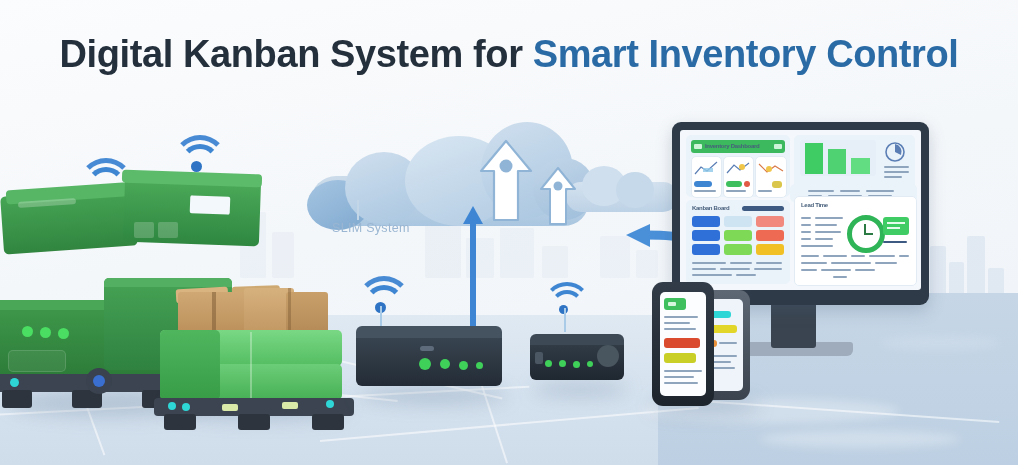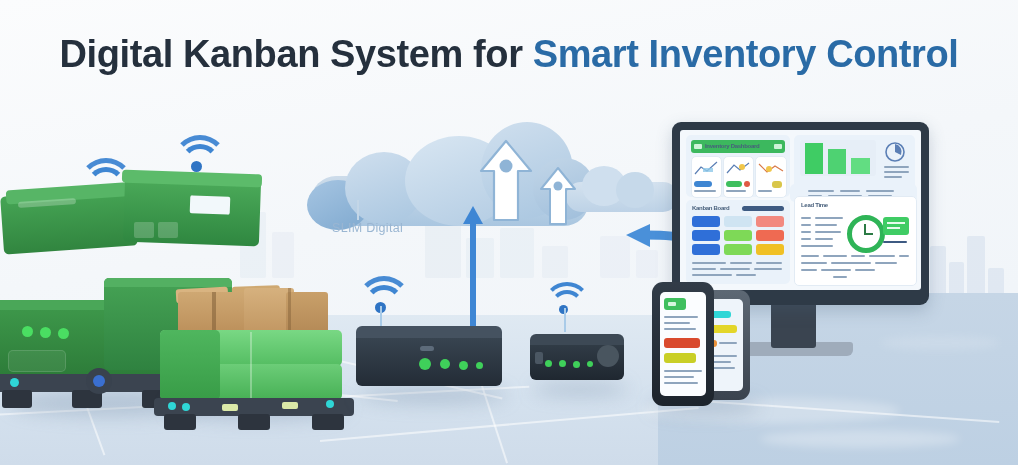--- a/index.html
+++ b/index.html
@@ -122,21 +122,21 @@
 
   <div class="cloudwrap">
     <div class="cbase" style="left:6px;top:58px;width:278px;height:50px;background:linear-gradient(180deg,#cddcea 0%,#a9c6e0 100%);"></div>
     <div class="cpuff" style="left:2px;top:62px;width:62px;height:50px;background:linear-gradient(150deg,#a6c5e2 0%,#7fa9cf 100%);"></div>
     <div class="cpuff" style="left:40px;top:34px;width:78px;height:72px;background:linear-gradient(160deg,#cfdfee 0%,#a9c6e0 100%);"></div>
     <div class="cpuff" style="left:100px;top:18px;width:108px;height:90px;background:linear-gradient(160deg,#d8e6f2 0%,#b3cce3 100%);"></div>
     <div class="cpuff" style="left:176px;top:4px;width:92px;height:96px;background:linear-gradient(160deg,#cfdfee 0%,#a9c6e0 100%);"></div>
     <div class="cpuff" style="left:228px;top:40px;width:62px;height:62px;background:linear-gradient(160deg,#c2d6e8 0%,#9fbedb 100%);"></div>
   </div>
   <div class="cloud-stem"></div>
-  <div class="cloud-label">SLIM Digital</div>
+  <div class="cloud-label">SLIM System</div>
 
   <div>
     <div class="cbase" style="position:absolute;left:566px;top:182px;width:112px;height:30px;background:linear-gradient(180deg,#d4e2ef 0%,#bdd2e6 100%);"></div>
     <div class="cpuff" style="position:absolute;left:582px;top:166px;width:44px;height:40px;background:#cfdfee;"></div>
     <div class="cpuff" style="position:absolute;left:616px;top:172px;width:38px;height:36px;background:#c6d9ea;"></div>
   </div>
 
   <svg class="uparrow" style="left:478px;top:138px;" width="56" height="86" viewBox="0 0 56 86">
     <path d="M28 3 L53 33 L40 33 L40 82 L16 82 L16 33 L3 33 Z" fill="#ffffff" stroke="#8fb4d6" stroke-width="2.2" stroke-linejoin="round"></path>
     <circle cx="28" cy="28" r="6.5" fill="#8fb4d6"></circle>

